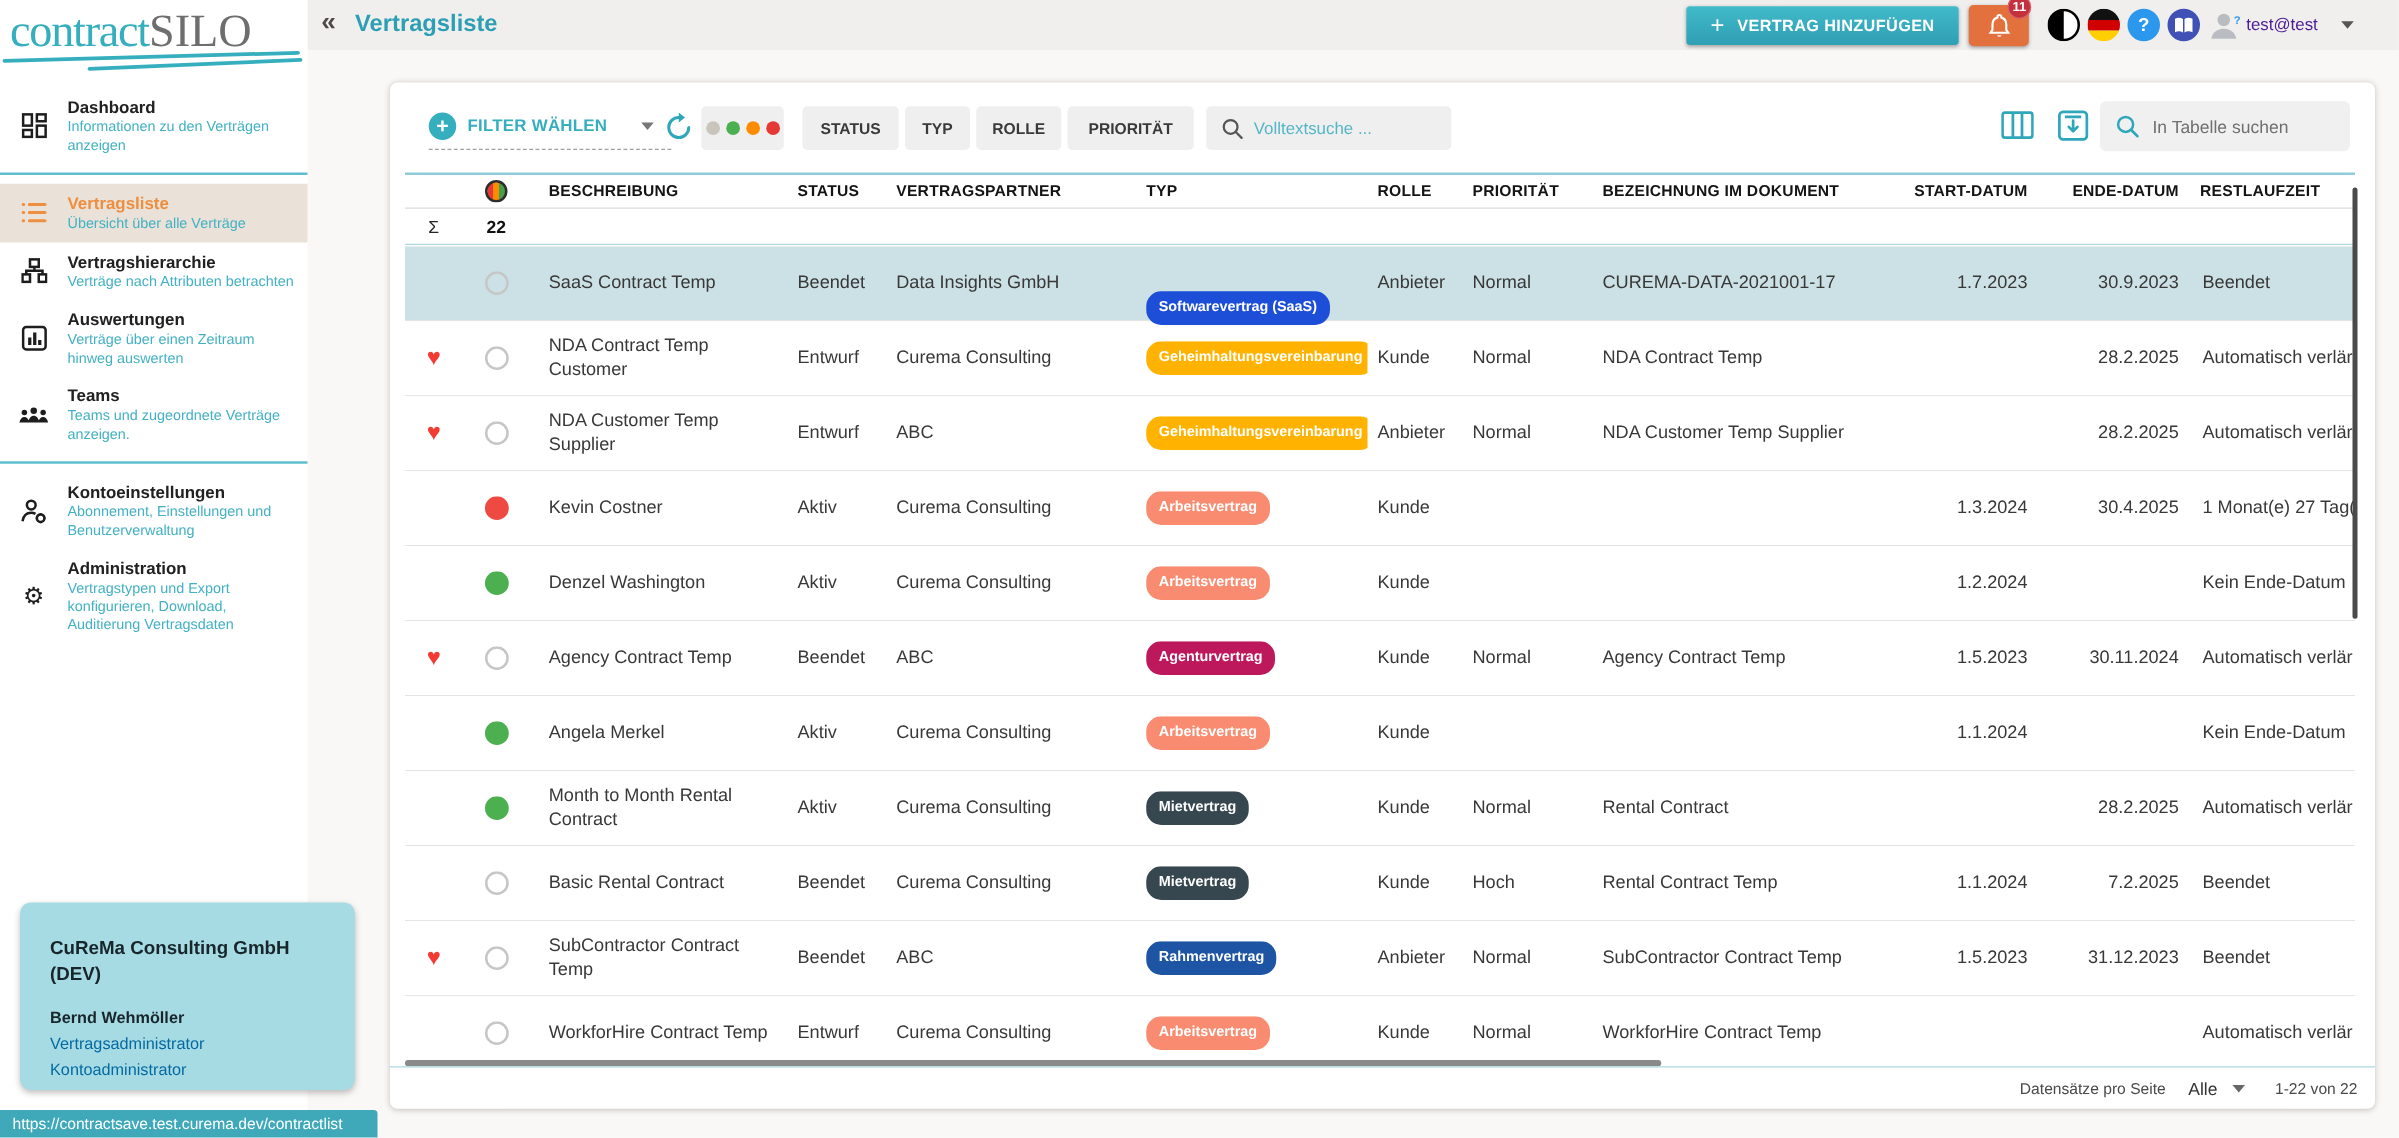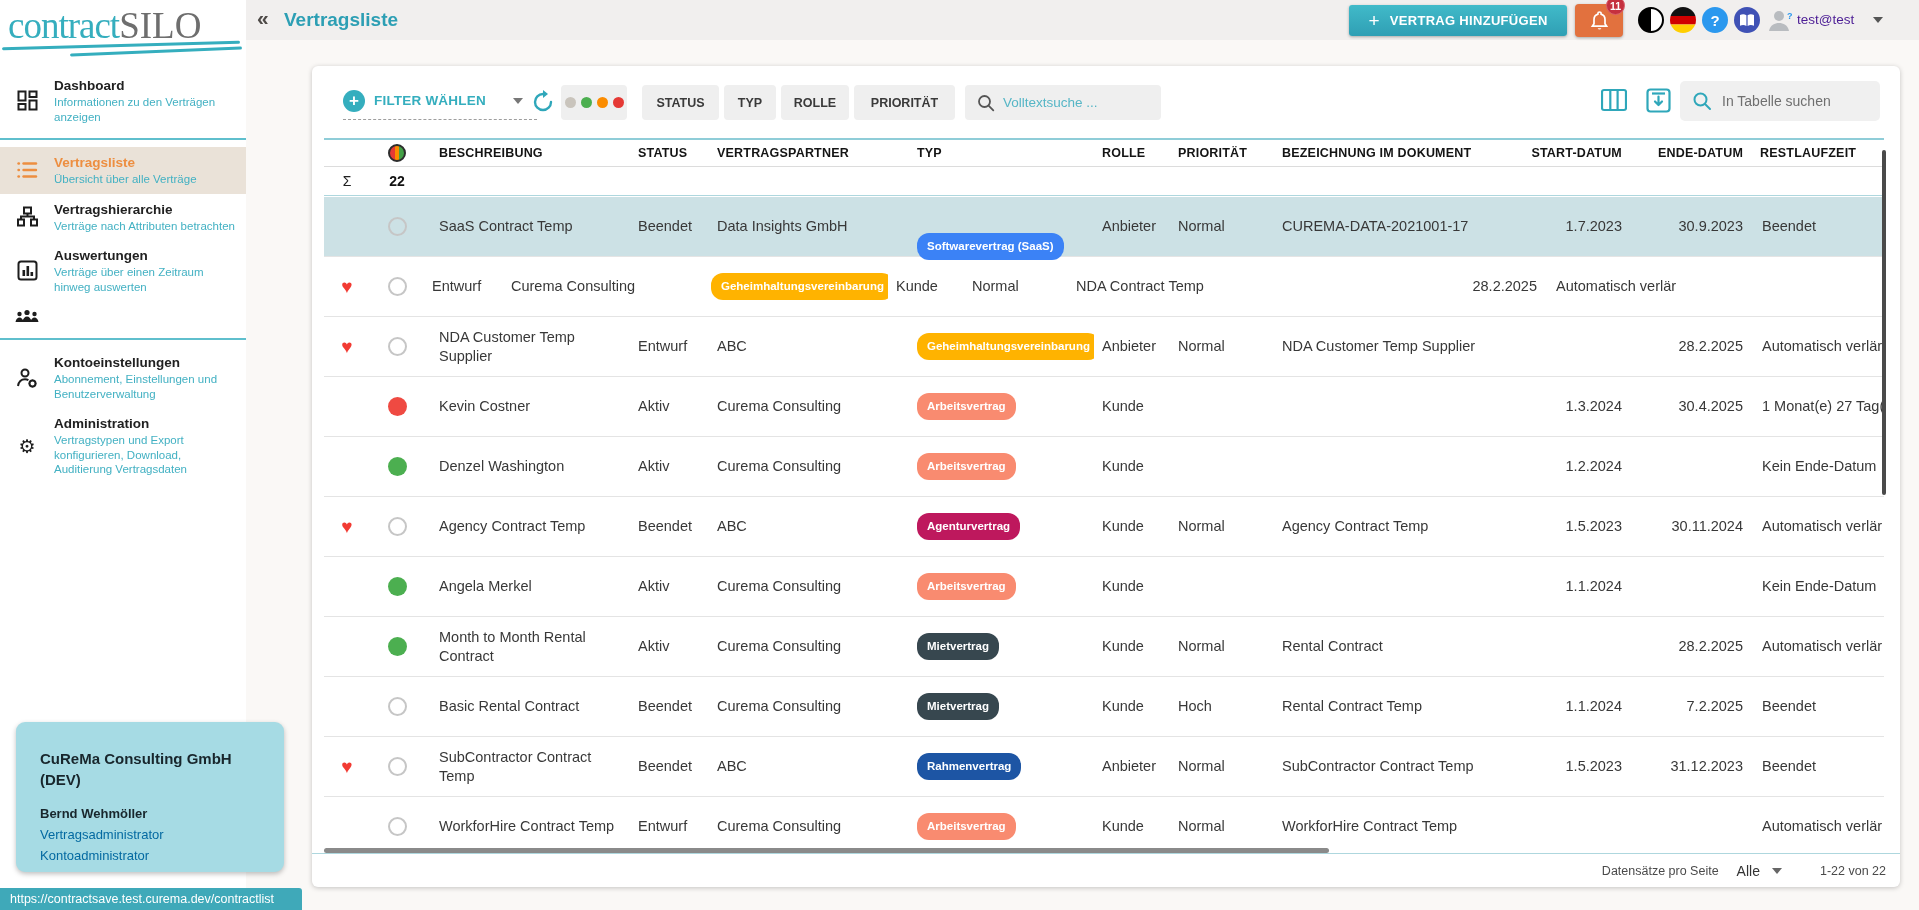--- a/index.html
+++ b/index.html
@@ -125,21 +125,21 @@
     background:linear-gradient(90deg,#E53935 33%,#FB8C00 33% 66%,#43A047 66%); }
 
   .hscroll{ position:absolute; left:12px; top:782px; width:1005px; height:5px; background:#8a8a8a; border-radius:3px; }
   .vscroll{ position:absolute; left:1570px; top:84px; width:4px; height:345px; background:#4a4a4a; border-radius:2px; }
 
   .tfoot{ position:absolute; left:0; top:787px; width:1588px; height:34px; border-top:1px solid #AED7DE;
     display:flex; align-items:center; justify-content:flex-end; padding-right:14px; gap:0; }
   .foot-label{ font-size:12.5px; color:#4a4a4a; }
   .foot-pp{ font-size:14px; color:#333; margin-left:18px; }
   .foot-caret{ margin-left:12px; }
-  .foot-range{ font-size:12.5px; color:#4a4a4a; margin-left:38px; }
+  .foot-range{ font-size:12.5px; color:#4a4a4a; margin-left:24px; }
 
   svg{ display:block; }
 </style>
 </head>
 <body>
 
 <div class="sidebar">
   <div class="logo">
     <span class="logo-contract">contract</span><span class="logo-silo">SILO</span>
     <div class="swoosh1"></div>
@@ -207,20 +207,24 @@
     </div>
       <div class="nav-item">
       <span class="nav-ico">
           <svg width="24" height="16" viewBox="0 0 24 16" fill="currentColor">
             <circle cx="4.5" cy="6" r="2.2"></circle>
             <circle cx="12" cy="4.5" r="2.6"></circle>
             <circle cx="19.5" cy="6" r="2.2"></circle>
             <path d="M0.5 14c.5-3 2.2-4.5 4-4.5S8 11 8.5 14zM7.5 14c.5-3.6 2.4-5.5 4.5-5.5s4 1.9 4.5 5.5zM15.5 14c.5-3 2.2-4.5 4-4.5s3.5 1.5 4 4.5z"></path>
           </svg>
         </span>
+      <span class="nav-txt">
+        <div class="nav-title">Teams</div>
+        <div class="nav-sub">Teams und zugeordnete Verträge anzeigen.</div>
+      </span>
     </div>
       <div class="nav-divider"></div>
       <div class="nav-item">
       <span class="nav-ico">
           <svg width="22" height="22" viewBox="0 0 22 22" fill="none" stroke="currentColor" stroke-width="2">
             <circle cx="9" cy="6" r="3.5"></circle>
             <path d="M2 19c.8-5 4-6.8 7-6.8 1.2 0 2.4.3 3.4.9"></path>
             <circle cx="16.5" cy="16.5" r="3"></circle>
             <path d="M16.5 12.4v1.2M16.5 19.4v1.2M12.6 16.5h1.2M19.2 16.5h1.2" stroke-width="1.6"></path>
           </svg>
@@ -394,35 +398,36 @@
       <div class="trow selected">
     <div class="c c1">
           <span class="heart" style="visibility: hidden;"></span>
         </div>
     <div class="c c2">
           <span class="dot dot-empty"></span>
         </div>
     <div class="c c3">SaaS Contract Temp</div>
     <div class="c c4">Beendet</div>
     <div class="c c5">Data Insights GmbH</div>
-    <div class="c c6"><span class="badge" style="background: #3b82f6; margin-top: 40px;">Softwarevertrag (SaaS)</span></div>
+    <div class="c c6"><span class="badge" style="background: #1d4ed8; margin-top: 40px;">Softwarevertrag (SaaS)</span></div>
     <div class="c c7">Anbieter</div>
     <div class="c c8">Normal</div>
     <div class="c c9">CUREMA-DATA-2021001-17</div>
     <div class="c c10">1.7.2023</div>
     <div class="c c11">30.9.2023</div>
     <div class="c c12">Beendet</div>
   </div>
       <div class="trow">
     <div class="c c1">
           <span class="heart" style="visibility: visible;"></span>
         </div>
     <div class="c c2">
           <span class="dot dot-empty"></span>
         </div>
+    <div class="c c3">NDA Contract Temp Customer</div>
     <div class="c c4">Entwurf</div>
     <div class="c c5">Curema Consulting</div>
     <div class="c c6"><span class="badge" style="background: rgb(255, 179, 0);">Geheimhaltungsvereinbarung</span></div>
     <div class="c c7">Kunde</div>
     <div class="c c8">Normal</div>
     <div class="c c9">NDA Contract Temp</div>
     <div class="c c10"></div>
     <div class="c c11">28.2.2025</div>
     <div class="c c12">Automatisch verlär</div>
   </div>

